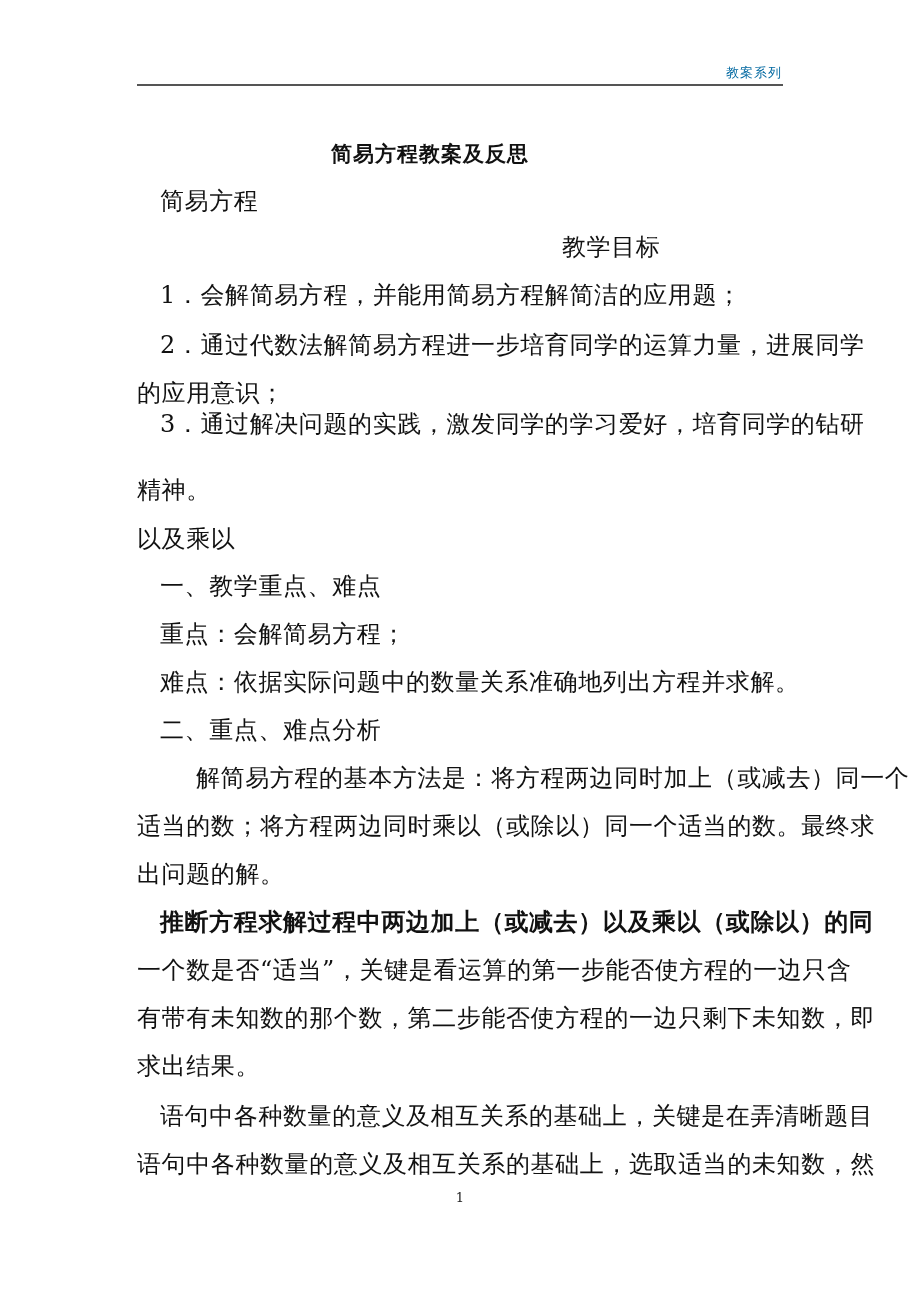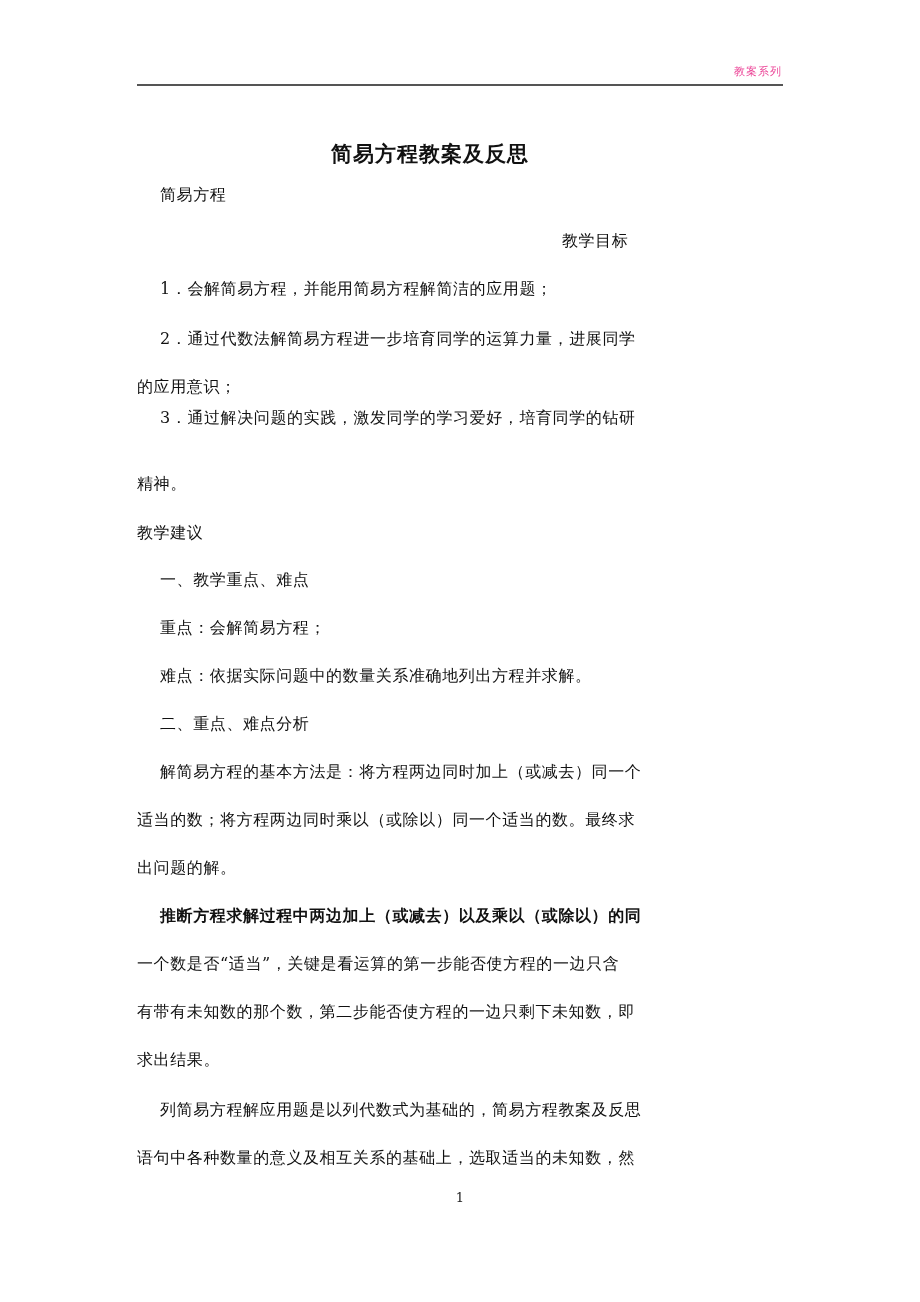--- a/index.html
+++ b/index.html
@@ -1,53 +1,53 @@
 <!DOCTYPE html>
 <html><head>
   <meta charset="utf-8">
   <style>
     html, body { margin: 0; padding: 0; background: #ffffff; }
     body { width: 920px; height: 1302px; position: relative; overflow: hidden;
       font-family: "DejaVu Serif", "Liberation Serif", serif; color: #111; }
-    .header-label { position: absolute; top: 64px; right: 138px; font-size: 11px; color: #ec4899;
+    .header-label { position: absolute; top: 64px; right: 138px; font-size: 13px; color: #0369a1;
       font-family: Liberation Mono, monospace; letter-spacing: 1px; }
     .header-rule { position: absolute; top: 84px; left: 137px; width: 646px; height: 0;
       border-top: 2px solid #555; }
     .title { position: absolute; top: 140px; left: 0; width: 860px; text-align: center;
       font-size: 21px; font-weight: bold; font-family: "DejaVu Sans", sans-serif; letter-spacing: 1px; }
-    .line { position: absolute; left: 137px; font-size: 16px; white-space: nowrap; letter-spacing: 0.6px; }
+    .line { position: absolute; left: 137px; font-size: 24px; white-space: nowrap; letter-spacing: 0.6px; }
     .indent { left: 160px; }
     .center-right { left: 562px; }
     .page-number { position: absolute; top: 1190px; left: 0; width: 920px; text-align: center;
       font-size: 13px; color: #222; }
   </style>
 </head>
 <body>
 
 <div>
   <div class="header-label">教案系列</div>
   <div class="header-rule"></div>
   <div class="title">简易方程教案及反思</div>
   <div id="body-lines">
       <div class="line indent" style="top: 185px;">简易方程</div>
       <div class="line center-right" style="top: 231px;">教学目标</div>
       <div class="line indent" style="top: 279px;">1．会解简易方程，并能用简易方程解简洁的应用题；</div>
       <div class="line indent" style="top: 329px;">2．通过代数法解简易方程进一步培育同学的运算力量，进展同学</div>
       <div class="line" style="top: 377px;">的应用意识；</div>
       <div class="line indent" style="top: 408px;">3．通过解决问题的实践，激发同学的学习爱好，培育同学的钻研</div>
       <div class="line" style="top: 474px; text-align: right;">精神。</div>
-      <div class="line" style="top: 523px;">教学建议</div>
+      <div class="line" style="top: 523px;">以及乘以</div>
       <div class="line indent" style="top: 570px;">一、教学重点、难点</div>
       <div class="line indent" style="top: 618px;">重点：会解简易方程；</div>
       <div class="line indent" style="top: 666px;">难点：依据实际问题中的数量关系准确地列出方程并求解。</div>
       <div class="line indent" style="top: 714px;">二、重点、难点分析</div>
-      <div class="line indent" style="top: 762px;">解简易方程的基本方法是：将方程两边同时加上（或减去）同一个</div>
+      <div class="line indent" style="top: 762px; margin-left: 36px;">解简易方程的基本方法是：将方程两边同时加上（或减去）同一个</div>
       <div class="line" style="top: 810px;">适当的数；将方程两边同时乘以（或除以）同一个适当的数。最终求</div>
       <div class="line" style="top: 858px;">出问题的解。</div>
       <div class="line indent" style="top: 906px; font-weight: bold;">推断方程求解过程中两边加上（或减去）以及乘以（或除以）的同</div>
       <div class="line" style="top: 954px;">一个数是否“适当”，关键是看运算的第一步能否使方程的一边只含</div>
       <div class="line" style="top: 1002px;">有带有未知数的那个数，第二步能否使方程的一边只剩下未知数，即</div>
       <div class="line" style="top: 1050px; text-align: right;">求出结果。</div>
-      <div class="line indent" style="top: 1100px;">列简易方程解应用题是以列代数式为基础的，简易方程教案及反思</div>
+      <div class="line indent" style="top: 1100px;">语句中各种数量的意义及相互关系的基础上，关键是在弄清晰题目</div>
       <div class="line" style="top: 1148px;">语句中各种数量的意义及相互关系的基础上，选取适当的未知数，然</div>
     </div>
   <div class="page-number">1</div>
 </div>
 
 </body></html>

